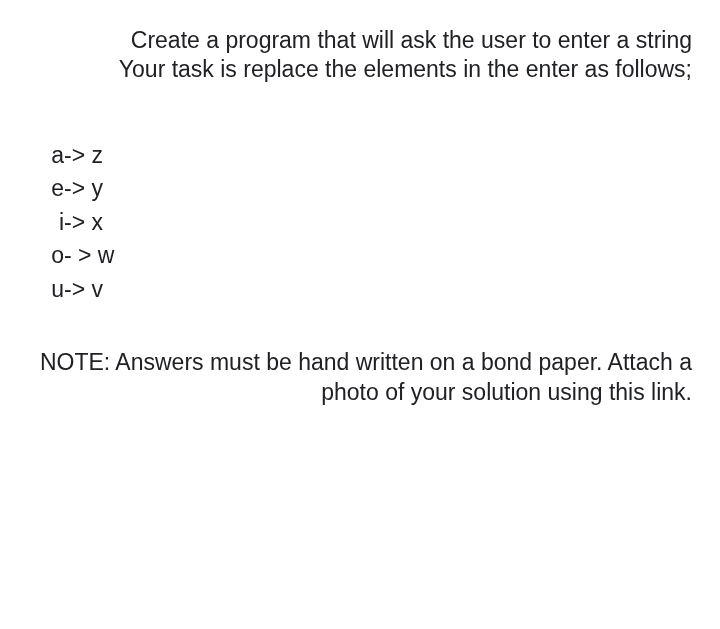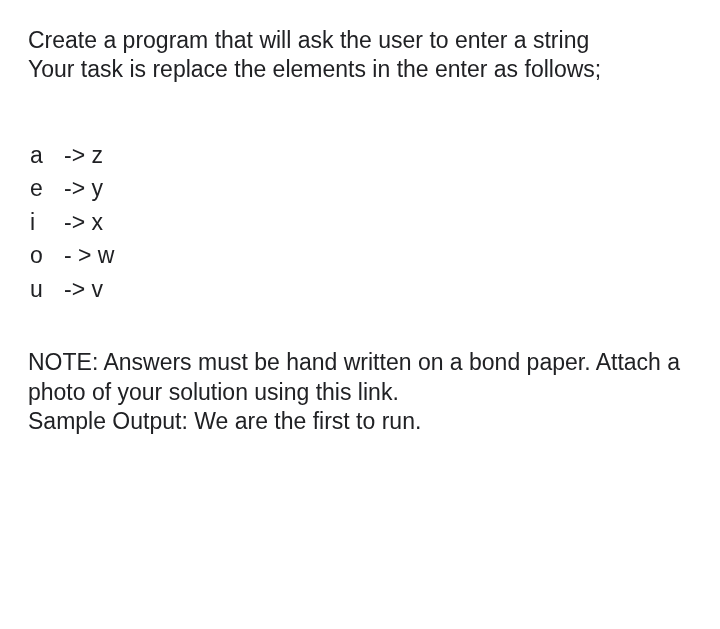--- a/index.html
+++ b/index.html
@@ -1,18 +1,19 @@
 <!DOCTYPE html>
 <html><head>
   <meta charset="utf-8">
   <style>
     * {
       margin: 0;
       padding: 0;
       box-sizing: border-box;
+      text-align: right;
     }
     body {
       font-family: Arial, Helvetica, sans-serif;
       background: #ffffff;
       width: 720px;
       height: 629px;
       padding: 26px 28px;
       color: #202124;
       font-size: 23px;
       line-height: 1.28;
@@ -31,20 +32,21 @@
       font-size: 23px;
     }
     .map-from {
       width: 34px;
       display: inline-block;
     }
     .map-arrow {
       display: inline-block;
     }
     .note-block {
+      margin-bottom: 38px;
     }
     .sample-block {
     }
   </style>
 </head>
 <body>
 
 <div class="intro">
   <div>Create a program that will ask the user to enter a string</div>
   <div>Your task is replace the elements in the enter as follows;</div>
@@ -69,14 +71,13 @@
   </div>
   <div class="mapping-row">
     <span class="map-from">u</span>
     <span class="map-arrow">-&gt; v</span>
   </div>
 </div>
 
 <div class="note-block">NOTE:  Answers must be hand written on a bond paper. Attach a photo of your solution using this link.</div>
 
 <div class="sample-block">
-  <div>Sample Output: We are the first to run.</div>
 </div>
 
 </body></html>

